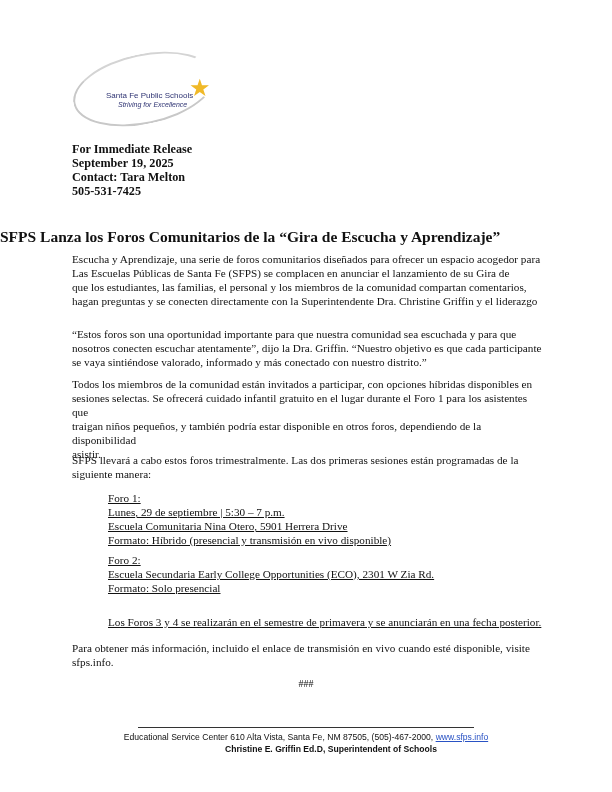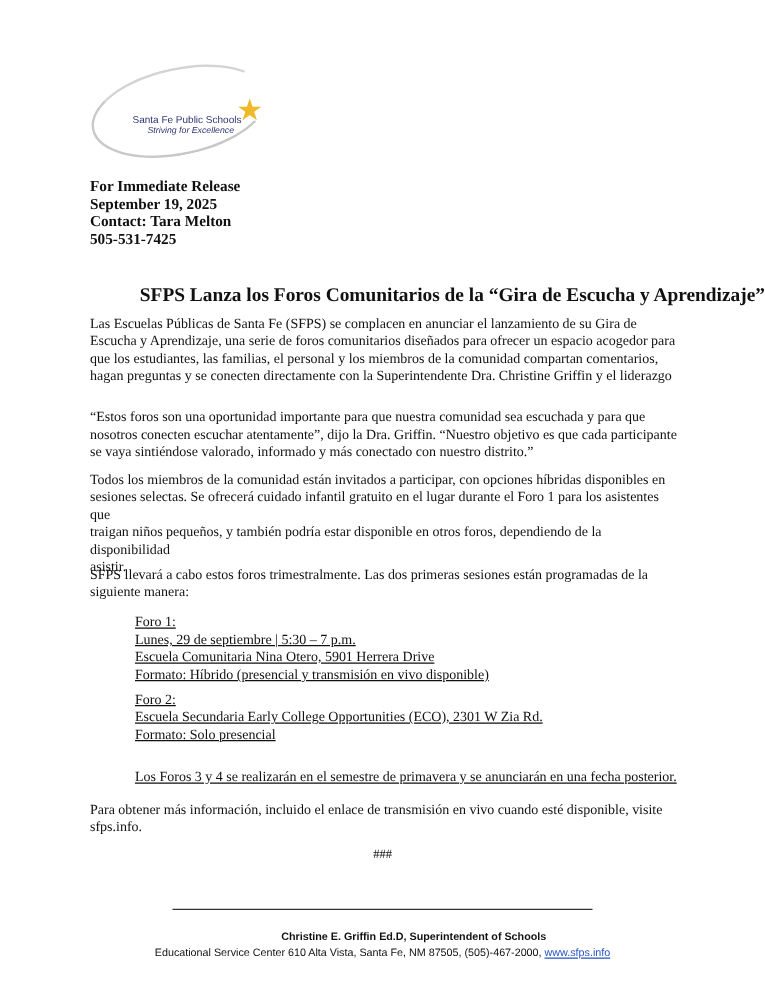--- a/index.html
+++ b/index.html
@@ -5,21 +5,21 @@
   html, body { margin:0; padding:0; background:#fff; }
   body { width:612px; height:792px; position:relative; overflow:hidden; font-family:"Liberation Serif", serif; color:#111; }
   .logo { position:absolute; left:72px; top:50px; width:150px; height:75px; }
   .ellipse { position:absolute; left:0; top:4px; width:140px; height:66px; border-radius:50%;
     border:2px solid #c8c8c8; border-right-color:transparent; border-top-color:#d4d4d4; transform:rotate(-12deg); }
   .logo-sfps { position:absolute; left:38px; top:6px; font-family:"Liberation Sans", sans-serif; font-weight:bold; font-size:33px; color:#2f3473; letter-spacing:-0.5px; }
   .logo-sub1 { position:absolute; left:34px; top:41px; font-family:"Liberation Sans", sans-serif; font-size:8px; color:#2f3473; white-space:nowrap; }
   .logo-sub2 { position:absolute; left:46px; top:51px; font-family:"Liberation Sans", sans-serif; font-size:7px; font-style:italic; color:#2f3473; white-space:nowrap; }
   .star { position:absolute; left:117px; top:24px; font-size:24px; color:#f0b928; }
   .header-block { position:absolute; left:72px; top:142px; font-weight:bold; font-size:12.2px; line-height:14px; }
-  .title { position:absolute; left:0; width:612px; top:228px; text-align:right; font-weight:bold; font-size:15.5px; }
+  .title { position:absolute; left:0; width:612px; top:228px; text-align:left; font-weight:bold; font-size:15.5px; }
   .p { position:absolute; left:72px; width:470px; font-size:11.2px; line-height:14px; }
   .indent { position:absolute; left:108px; font-size:11.2px; line-height:14px;text-decoration:underline; }
   .hash { position:absolute; left:0; width:612px; top:678px; text-align:center; font-size:10px; }
   .rule { position:absolute; left:138px; top:727px; width:336px; border-top:1px solid #333; }
   .footer { position:absolute; left:0; width:612px; text-align:center; font-family:"Liberation Sans", sans-serif; font-size:8.6px; }
   .footer a { color:#2952c4; text-decoration:underline; }
 </style>
 </head>
 <body>
 
@@ -33,22 +33,22 @@
 <div class="header-block">
   <div>For Immediate Release</div>
   <div>September 19, 2025</div>
   <div>Contact: Tara Melton</div>
   <div>505-531-7425</div>
 </div>
 
 <div class="title">SFPS Lanza los Foros Comunitarios de la “Gira de Escucha y Aprendizaje”</div>
 
 <div class="p" style="top:252px">
+  <div>Escucha y Aprendizaje, una serie de foros comunitarios diseñados para ofrecer un espacio acogedor para</div>
   <div>Las Escuelas Públicas de Santa Fe (SFPS) se complacen en anunciar el lanzamiento de su Gira de</div>
-  <div>Escucha y Aprendizaje, una serie de foros comunitarios diseñados para ofrecer un espacio acogedor para</div>
   <div>que los estudiantes, las familias, el personal y los miembros de la comunidad compartan comentarios,</div>
   <div>hagan preguntas y se conecten directamente con la Superintendente Dra. Christine Griffin y el liderazgo</div>
 </div>
 
 <div class="p" style="top:327px">
   <div>“Estos foros son una oportunidad importante para que nuestra comunidad sea escuchada y para que</div>
   <div>nosotros conecten escuchar atentamente”, dijo la Dra. Griffin. “Nuestro objetivo es que cada participante</div>
   <div>se vaya sintiéndose valorado, informado y más conectado con nuestro distrito.”</div>
 </div>
 
@@ -81,16 +81,16 @@
 
 <div class="p" style="top:641px">
   <div>Para obtener más información, incluido el enlace de transmisión en vivo cuando esté disponible, visite</div>
   <div>sfps.info.</div>
 </div>
 
 <div class="hash">###</div>
 
 <div class="rule"></div>
 
-<div class="footer" style="top:757px">
+<div class="footer" style="top:732px">
   <span>Educational Service Center 610 Alta Vista, Santa Fe, NM 87505, (505)-467-2000, </span><a>www.sfps.info</a>
 </div>
 <div class="footer" style="top:744px; font-weight:bold;margin-left:25px;">Christine E. Griffin Ed.D, Superintendent of Schools</div>
 
 </body></html>

